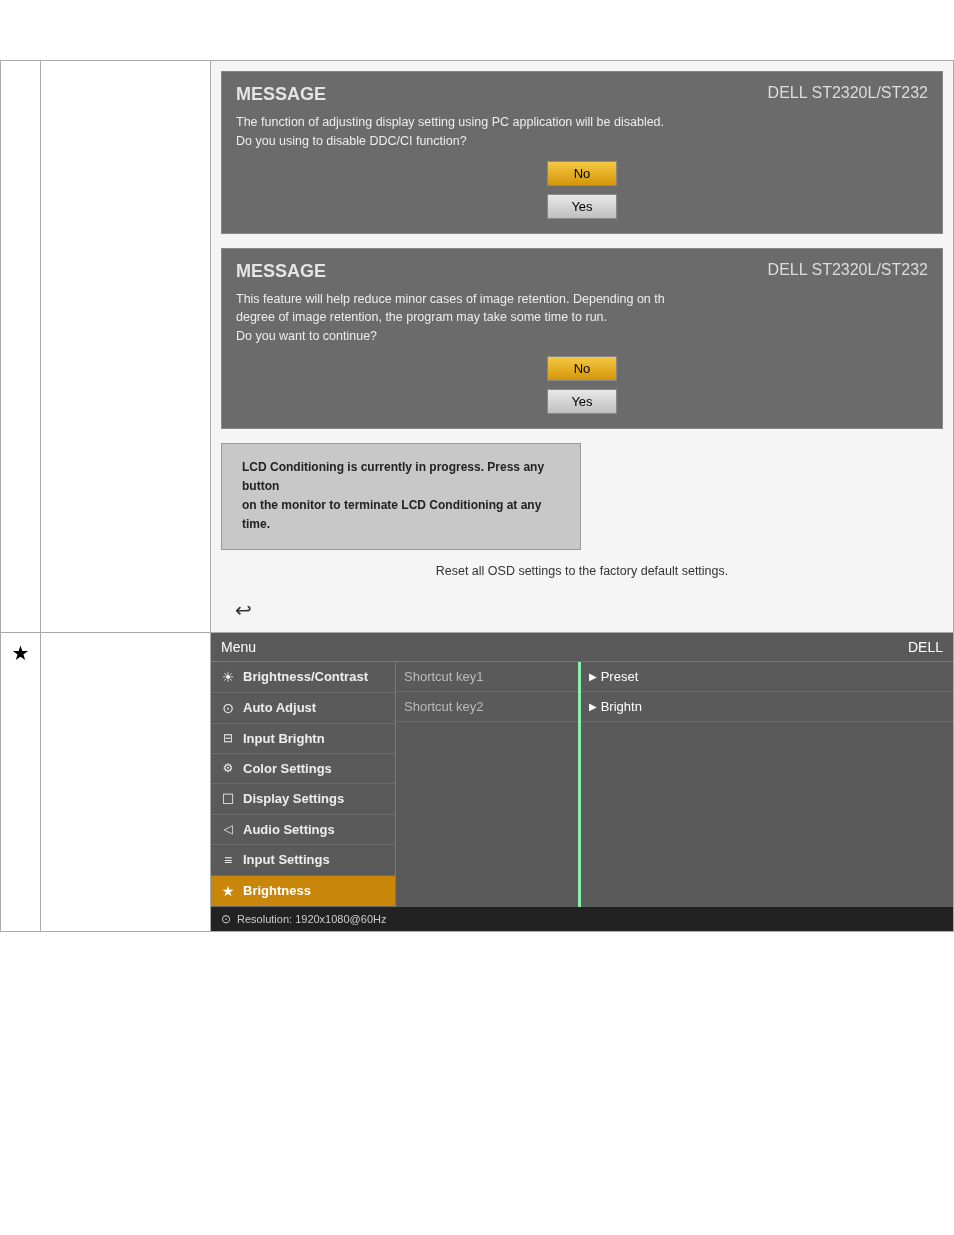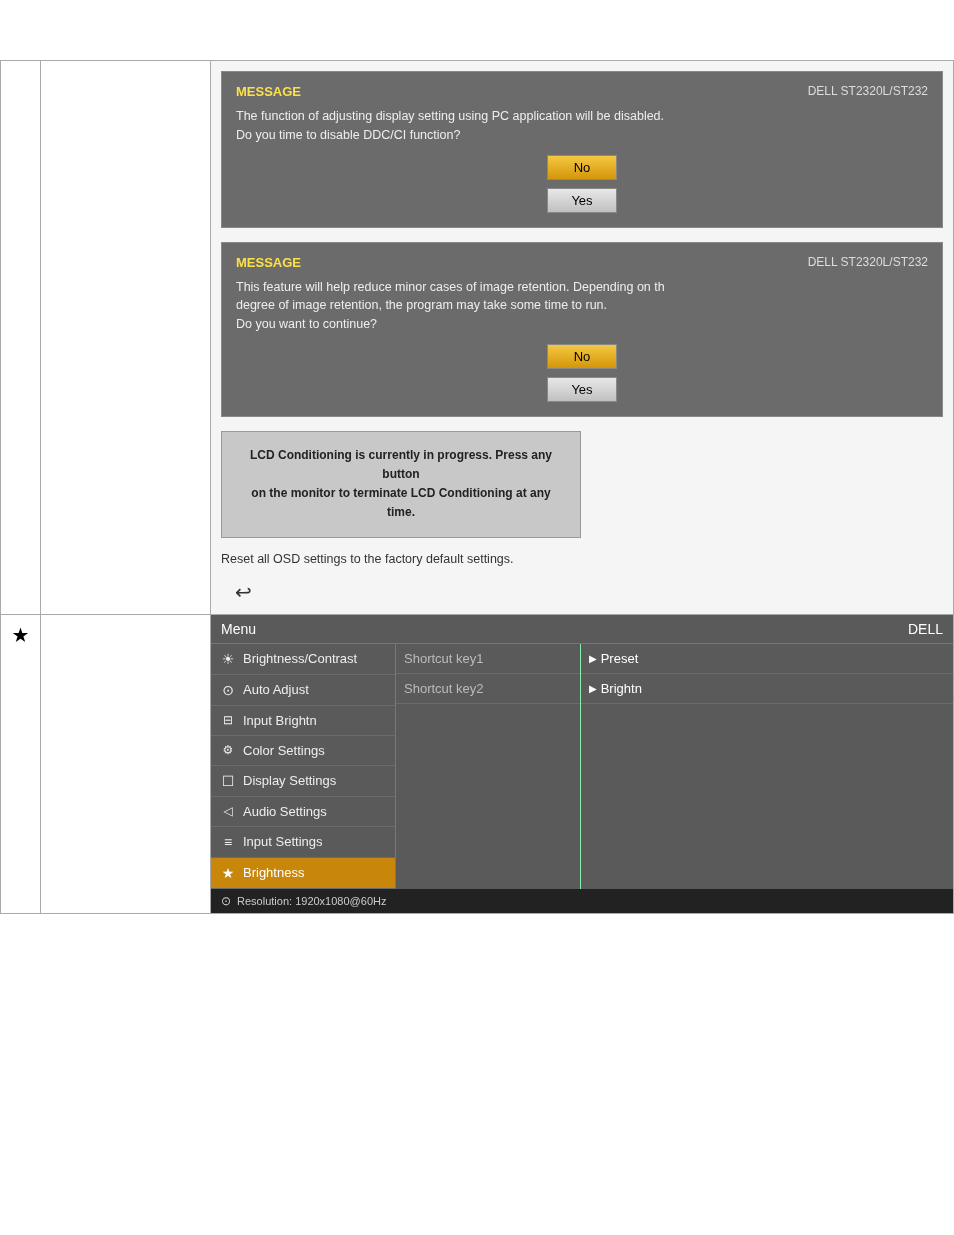--- a/index.html
+++ b/index.html
@@ -50,28 +50,28 @@
     }
 
     .dialog-header {
       display: flex;
       justify-content: space-between;
       align-items: flex-start;
       margin-bottom: 8px;
     }
 
     .dialog-message-label {
-      color: #fde047;
+      color: #e5e5e5;
       font-weight: bold;
-      font-size: 13px;
+      font-size: 18px;
     }
 
     .dialog-model {
       color: #ddd;
-      font-size: 12px;
+      font-size: 16px;
     }
 
     .dialog-text {
       font-size: 12.5px;
       color: #eee;
       line-height: 1.5;
       margin-bottom: 10px;
     }
 
     .dialog-buttons {
@@ -100,32 +100,33 @@
       background: linear-gradient(to bottom, #e8e8e8, #c0c0c0);
       color: #000;
     }
 
     
     .lcd-notice {
       background: #c8c8c8;
       border: 1px solid #999;
       padding: 14px 20px;
       margin-bottom: 14px;
-      text-align: center;
+      text-align: left;
       color: #222;
       font-size: 12px;
       line-height: 1.6;
       font-weight: bold;
       max-width: 360px;
     }
 
     .reset-text {
       font-size: 12.5px;
       color: #333;
-      margin-bottom: 14px;
+      margin-bottom: 20px;
+      text-align: center;
     }
 
     .undo-icon {
       font-size: 20px;
       color: #333;
       margin-left: 14px;
     }
 
     
     .bottom-row td {
@@ -163,21 +164,21 @@
       display: flex;
     }
 
     .osd-left-col {
       width: 185px;
       border-right: 1px solid #777;
     }
 
     .osd-middle-col {
       width: 185px;
-      border-right: 1px solid #86efac;
+      border-right: 3px solid #86efac;
     }
 
     .osd-right-col {
       flex: 1;
     }
 
     .osd-item {
       display: flex;
       align-items: center;
       padding: 7px 8px;
@@ -193,20 +194,21 @@
     }
 
     .osd-item-icon {
       font-size: 14px;
       min-width: 18px;
       text-align: center;
     }
 
     .osd-item-label {
       font-size: 13px;
+      font-weight: bold;
     }
 
     .osd-right-row {
       display: flex;
       align-items: center;
       justify-content: space-between;
       padding: 7px 8px;
       border-bottom: 1px solid #6b6b6b;
       color: #eee;
       font-size: 13px;
@@ -252,21 +254,21 @@
     <td class="col-label"></td>
     <td class="col-content">
 
       <div class="dialog-box">
         <div class="dialog-header">
           <span class="dialog-message-label">MESSAGE</span>
           <span class="dialog-model">DELL  ST2320L/ST232</span>
         </div>
         <div class="dialog-text">
           <span>The function of adjusting display setting using PC application will be disabled.</span><br>
-          <span>Do you time to disable DDC/CI function?</span>
+          <span>Do you using to disable DDC/CI function?</span>
         </div>
         <div class="dialog-buttons">
           <button class="btn-no">No</button>
           <button class="btn-yes">Yes</button>
         </div>
       </div>
 
       <div class="dialog-box">
         <div class="dialog-header">
           <span class="dialog-message-label">MESSAGE</span>

